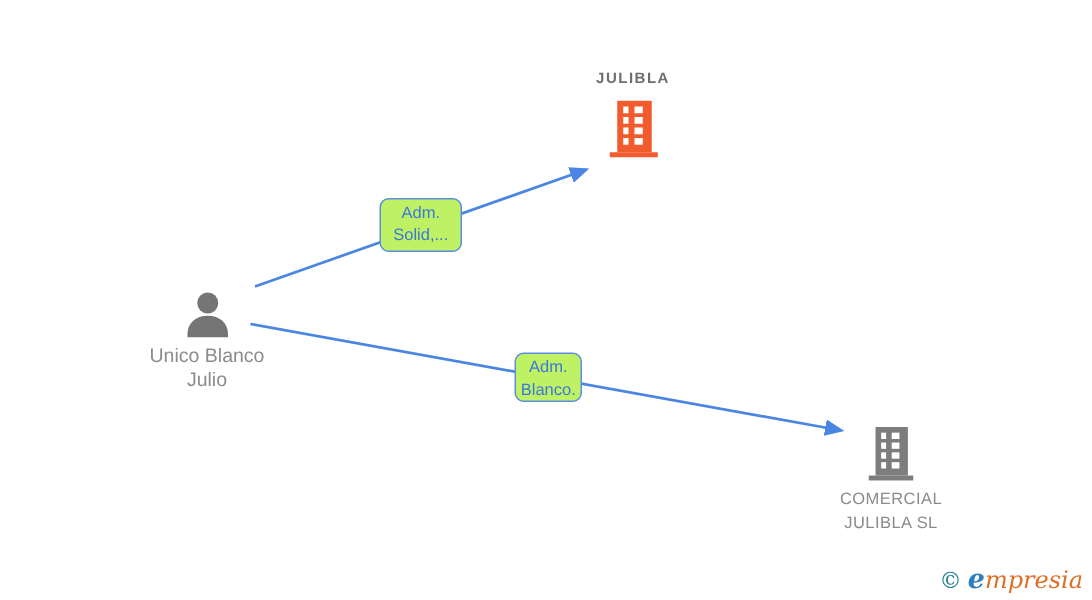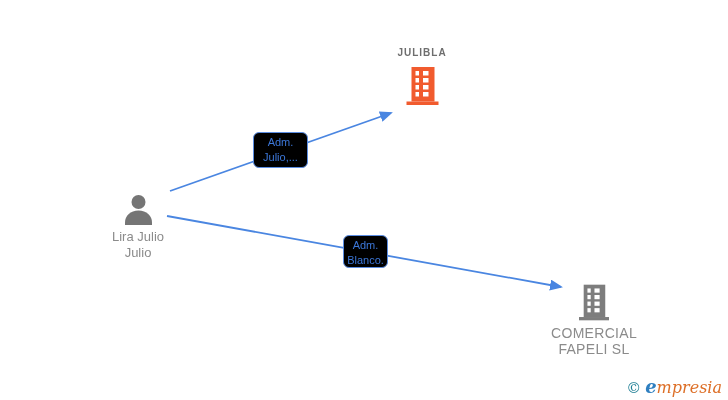--- a/index.html
+++ b/index.html
@@ -13,24 +13,24 @@
   .node svg{display:block;margin:0 auto;}
   #node-person{left:78px;top:194px;width:120px;}
   #node-person .node-label{margin-top:4px;font-size:13px;line-height:16px;color:#8b8b8b;}
   #node-company-juliblavigo{left:357px;top:45px;width:130px;}
   #node-company-juliblavigo .node-label{
     font-size:10px;font-weight:bold;letter-spacing:1px;word-spacing:4px;
     line-height:16px;color:#6e6e6e;margin-bottom:6px;
   }
   #node-company-comercialfapeli{left:534px;top:284px;width:120px;}
   #node-company-comercialfapeli .node-label{
-    margin-top:4px;font-size:14px;letter-spacing:0.3px;line-height:16px;color:#8b8b8b;
+    margin-top:4px;font-size:11px;letter-spacing:0.3px;line-height:16px;color:#8b8b8b;
   }
   .edge-label{
-    position:absolute;z-index:3;background:#000000;
+    position:absolute;z-index:3;background:#bef264;
     border:1.5px solid #5b8de2;border-radius:6px;
     color:#3c77d8;font-size:11px;line-height:15px;text-align:center;
     padding-top:2px;box-sizing:border-box;cursor:pointer;
   }
   #edge-label-1{left:253px;top:132px;width:55px;height:36px;}
   #edge-label-2{left:343px;top:235px;width:45px;height:33px;}
   .edge-label span{display:block;white-space:nowrap;}
   .footer-brand{
     position:absolute;right:6px;bottom:3px;z-index:4;
     font-family:"DejaVu Serif",serif;font-style:italic;font-size:16px;
@@ -57,21 +57,21 @@
   </svg>
 
   <div class="node" id="node-person">
     <svg width="33" height="31" viewBox="0 0 33 31">
       <g fill="#757575">
         <circle cx="16.5" cy="8" r="7"></circle>
         <path d="M16.5 16.5 C8.5 16.5 3 21.5 3 28.5 L3 31 L30 31 L30 28.5 C30 21.5 24.5 16.5 16.5 16.5 Z"></path>
       </g>
     </svg>
     <div class="node-label">
-      <div>Lira Julio</div>
+      <div>Unico Blanco</div>
       <div>Julio</div>
     </div>
   </div>
 
   <div class="node" id="node-company-juliblavigo">
     <div class="node-label">
       <div>JULIBLA</div>
     </div>
     <svg width="33" height="38" viewBox="0 0 32 38">
       <g fill="#f15b2e">
@@ -103,27 +103,27 @@
         <rect x="9" y="18" width="3.5" height="4.5"></rect>
         <rect x="9" y="25" width="3.5" height="4.5"></rect>
         <rect x="16.5" y="4" width="5.5" height="4.5"></rect>
         <rect x="16.5" y="11" width="5.5" height="4.5"></rect>
         <rect x="16.5" y="18" width="5.5" height="4.5"></rect>
         <rect x="16.5" y="25" width="5.5" height="4.5"></rect>
       </g>
     </svg>
     <div class="node-label">
       <div>COMERCIAL</div>
-      <div>FAPELI SL</div>
+      <div>JULIBLA SL</div>
     </div>
   </div>
 
   <div class="edge-label" id="edge-label-1">
     <span>Adm.</span>
-    <span>Julio,...</span>
+    <span>Solid,...</span>
   </div>
   <div class="edge-label" id="edge-label-2">
     <span>Adm.</span>
     <span>Blanco.</span>
   </div>
 
   <div class="footer-brand">
     <span class="copy">©</span><span class="brand-e">e</span><span class="brand-rest">mpresia</span>
   </div>
 

